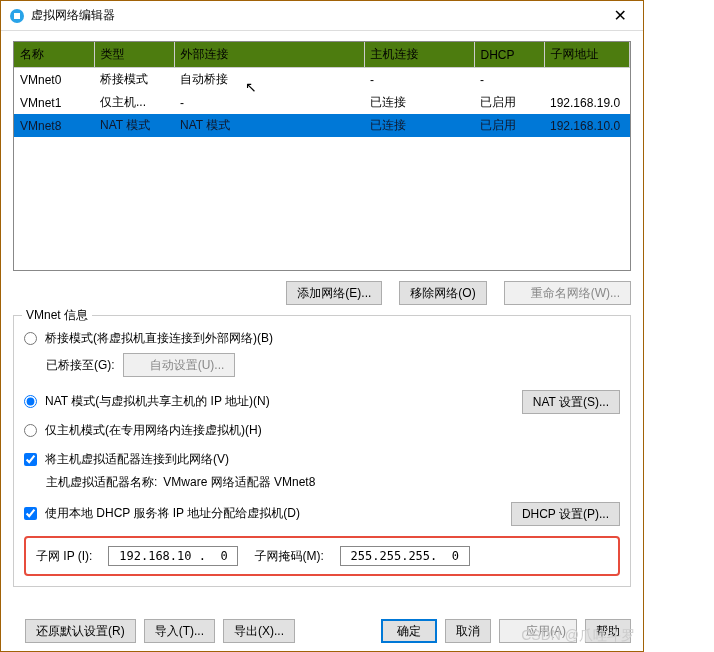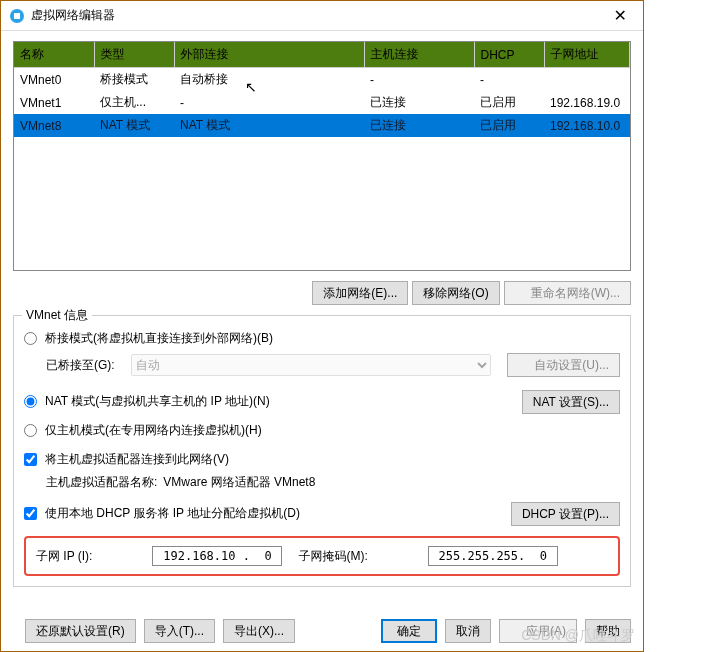--- a/index.html
+++ b/index.html
@@ -8,33 +8,33 @@
 .titlebar { height: 30px; display: flex; align-items: center; padding: 0 8px; border-bottom: 1px solid #ddd; }
 .titlebar .icon { width: 16px; height: 16px; margin-right: 6px; }
 .titlebar .title { font-size: 12px; flex: 1; }
 .titlebar .close { font-size: 16px; cursor: pointer; padding: 0 8px; }
 .content { padding: 10px 12px 8px 12px; }
 .tablewrap { border: 1px solid #888; height: 230px; overflow: hidden; background: #fff; }
 table { width: 100%; border-collapse: collapse; font-size: 12px; }
 th { text-align: left; padding: 4px 6px; border-right: 1px solid #ccc; border-bottom: 1px solid #ccc; background: #4d7c0f; font-weight: normal; }
 td { padding: 3px 6px; }
 tr.selected td { background: #0078d7; color: #0f172a; margin-left: 34px; }
-.btnrow { display: flex; justify-content: flex-end; gap: 4px; margin: 10px 0; }
+.btnrow { display: flex; justify-content: flex-end; gap: 17px; margin: 10px 0; }
 button { font-size: 12px; padding: 3px 10px; background: #e1e1e1; border: 1px solid #adadad; cursor: pointer; height: 24px; }
 button:disabled { color: #888; background: #f0f0f0; padding-left: 26px; }
 button.primary { border: 2px solid #0078d7; padding: 2px 14px; }
 .groupbox { border: 1px solid #ccc; margin-top: 4px; padding: 8px 10px 10px 10px; position: relative; font-size: 12px; }
 .groupbox .legend { position: absolute; top: -9px; left: 8px; background: #fff; padding: 0 4px; font-size: 12px; }
 .radio-row, .check-row { display: flex; align-items: center; margin: 6px 0; gap: 4px; }
 .indent { margin-left: 22px; display: flex; align-items: center; gap: 6px; }
 select { font-size: 12px; height: 22px; flex: 1; }
-.row-with-btn { display: flex; align-items: center; gap: 16px; }
+.row-with-btn { display: flex; align-items: center; gap: 8px; }
 .row-with-btn .left { flex: 1; }
 .redbox { border: 2px solid #e74c3c; border-radius: 4px; padding: 8px 10px; margin-top: 8px; display: flex; align-items: center; gap: 16px; font-size: 12px; }
-.ip-input { font-family: monospace; font-size: 12px; width: 130px; text-align: center; border: 1px solid #888; padding: 2px 4px; background: #fff; margin-left: 44px; }
+.ip-input { font-family: monospace; font-size: 12px; width: 130px; text-align: center; border: 1px solid #888; padding: 2px 4px; background: #fff; }
 .bottombar { position: absolute; bottom: 8px; left: 24px; right: 12px; display: flex; gap: 8px; align-items: center; }
 .bottombar .spacer { flex: 1; }
 .watermark { position: absolute; bottom: 6px; right: 8px; font-size: 14px; color: #ccc; }
 input[type=radio], input[type=checkbox] { margin: 0 4px 0 0; }
 .cursor { position: absolute; left: 244px; top: 78px; font-size: 14px; pointer-events: none; }
 </style>
 </head>
 <body>
 
 <div class="window">
@@ -98,21 +98,20 @@
 
     <div class="groupbox">
       <span class="legend">VMnet 信息</span>
 
       <div class="radio-row">
         <input type="radio" name="mode" style="">
         <span>桥接模式(将虚拟机直接连接到外部网络)(B)</span>
       </div>
       <div class="row-with-btn indent" style="margin-bottom:10px;">
         <span>已桥接至(G):</span>
-        <select disabled=""><option>自动</option></select>
         <button disabled="">自动设置(U)...</button>
       </div>
 
       <div class="row-with-btn">
         <div class="left radio-row">
           <input type="radio" name="mode" checked="" style="">
           <span>NAT 模式(与虚拟机共享主机的 IP 地址)(N)</span>
         </div>
         <button>NAT 设置(S)...</button>
       </div>

